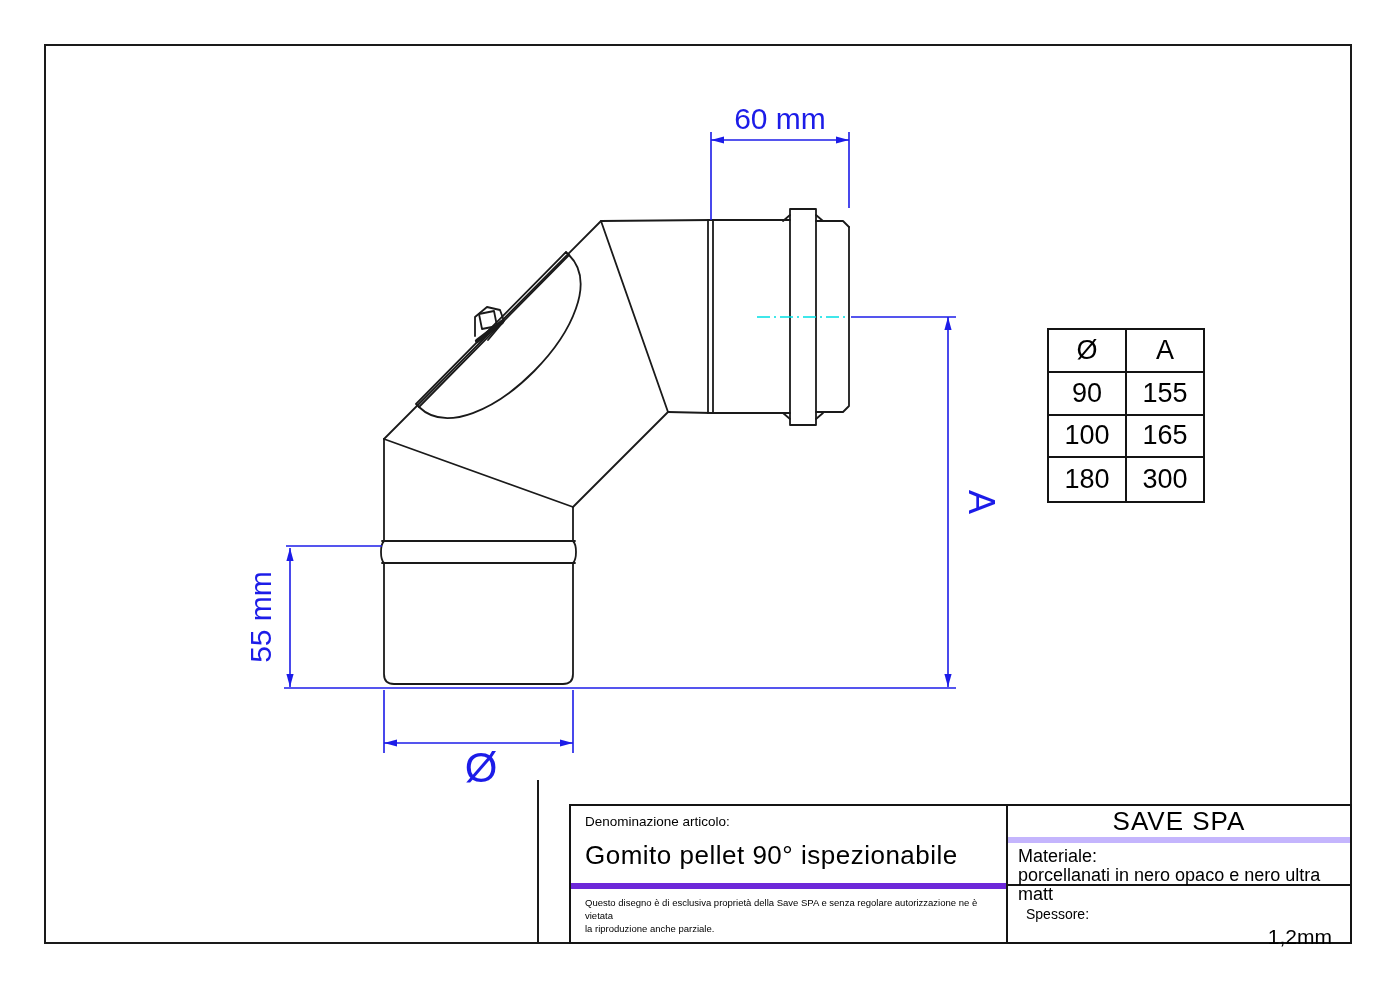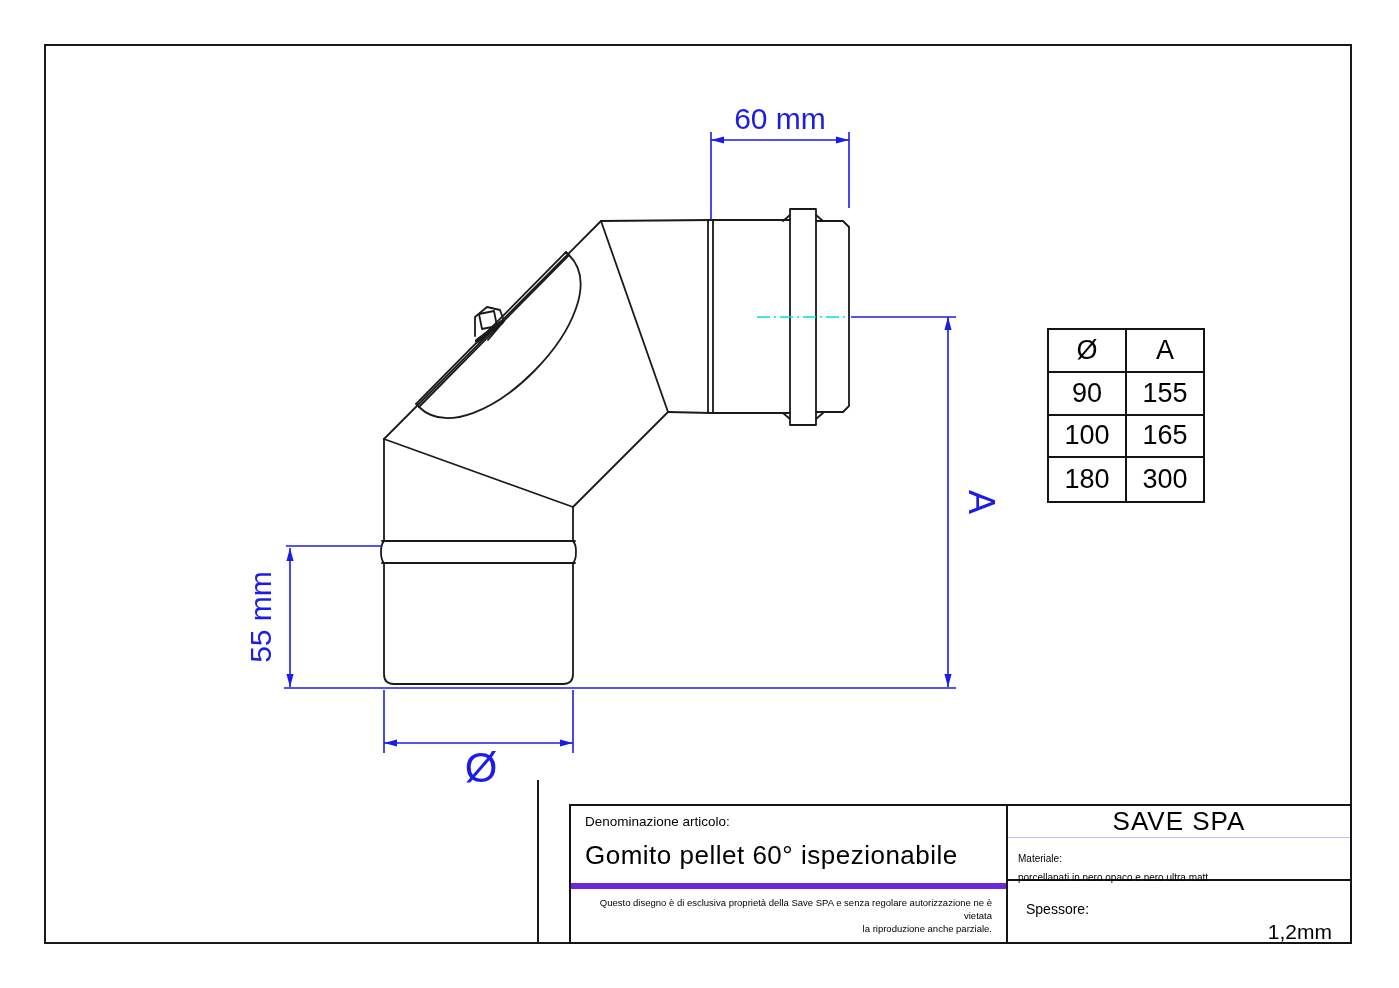--- a/index.html
+++ b/index.html
@@ -24,26 +24,26 @@
   
   #tb-left-line{left:537px;top:780px;width:2px;height:164px;background:#1a1a1a;}
   #title-block{left:569px;top:804px;width:783px;height:140px;
        border:2px solid #141414;box-sizing:border-box;display:flex;background:#fff;}
   #tb-left{width:437px;border-right:2px solid #141414;box-sizing:border-box;
        display:flex;flex-direction:column;}
   #tb-denominazione{height:88px;border-bottom:6px solid #6d28d9;box-sizing:border-box;
        padding:8px 14px;}
   #tb-denominazione .lbl{font-size:13.5px;}
   #tb-denominazione .val{font-size:26px;margin-top:11px;letter-spacing:0.5px;}
-  #tb-disclaimer{flex:1;padding:7px 14px;font-size:9.5px;line-height:13px;text-align:right;}
+  #tb-disclaimer{flex:1;padding:7px 14px;font-size:9.5px;line-height:13px;}
   #tb-right{flex:1;display:flex;flex-direction:column;}
-  #tb-company{height:43px;border-bottom:1px solid #c4b5fd;box-sizing:border-box;
+  #tb-company{height:43px;border-bottom:6px solid #c4b5fd;box-sizing:border-box;
        display:flex;align-items:center;justify-content:center;font-size:26px;letter-spacing:1px;}
   #tb-materiale{height:43px;border-bottom:2px solid #141414;box-sizing:border-box;
-       padding:11px 10px;font-size:10px;line-height:19px;}
+       padding:4px 10px;font-size:18px;line-height:19px;}
   #tb-spessore{flex:1;padding:20px 18px;font-size:14px;border-radius:12px;}
   #tb-spessore .val{font-size:21px;text-align:right;margin-top:3px;}
 </style>
 </head>
 <body>
 
 <div class="abs" id="sheet-frame"></div>
 
 <svg class="abs" id="drawing-svg" viewBox="0 0 1399 988" xmlns="http://www.w3.org/2000/svg">
 
@@ -126,21 +126,21 @@
   <div class="cell">165</div>
   <div class="cell">180</div>
   <div class="cell">300</div>
 </div>
 
 <div class="abs" id="tb-left-line"></div>
 <div class="abs" id="title-block">
   <div id="tb-left">
     <div id="tb-denominazione">
       <div class="lbl">Denominazione articolo:</div>
-      <div class="val">Gomito pellet 60° ispezionabile</div>
+      <div class="val">Gomito pellet 90° ispezionabile</div>
     </div>
     <div id="tb-disclaimer">
       <div>Questo disegno è di esclusiva proprietà della Save SPA e senza regolare autorizzazione ne è vietata</div>
       <div>la riproduzione anche parziale.</div>
     </div>
   </div>
   <div id="tb-right">
     <div id="tb-company">SAVE SPA</div>
     <div id="tb-materiale">
       <div>Materiale:</div>

